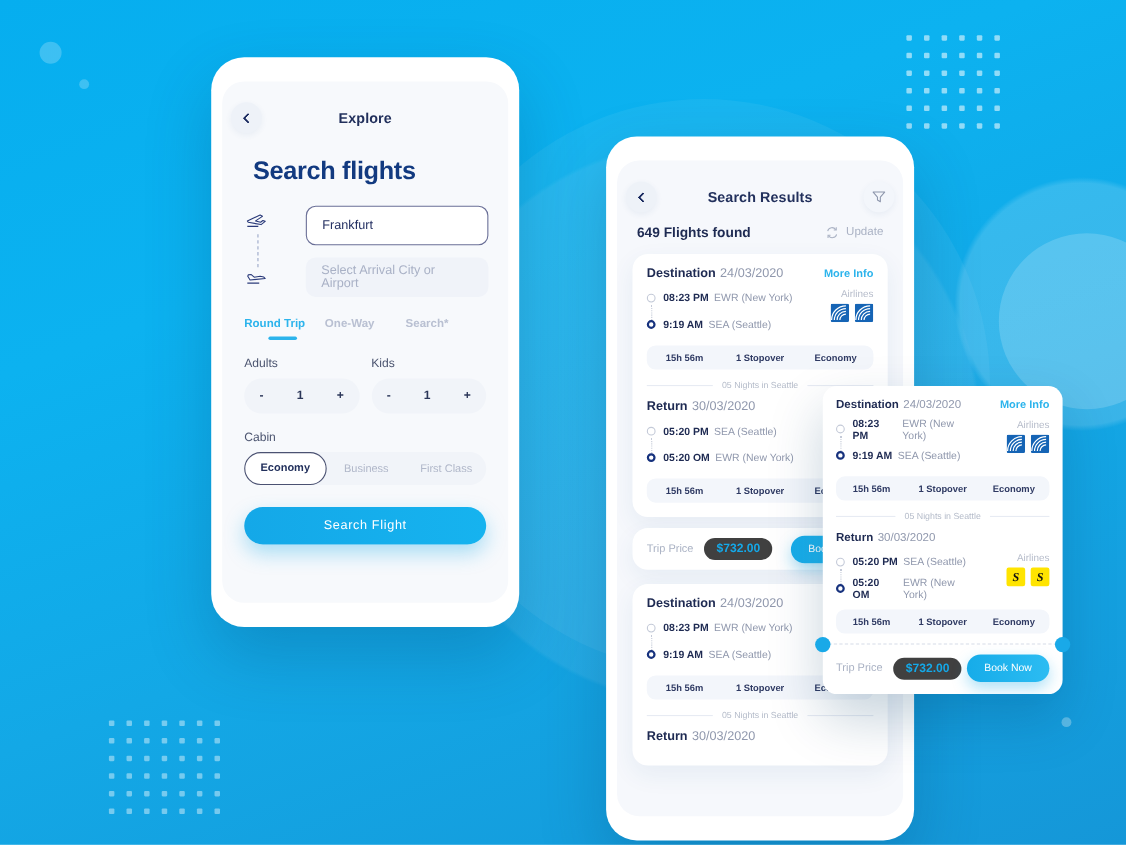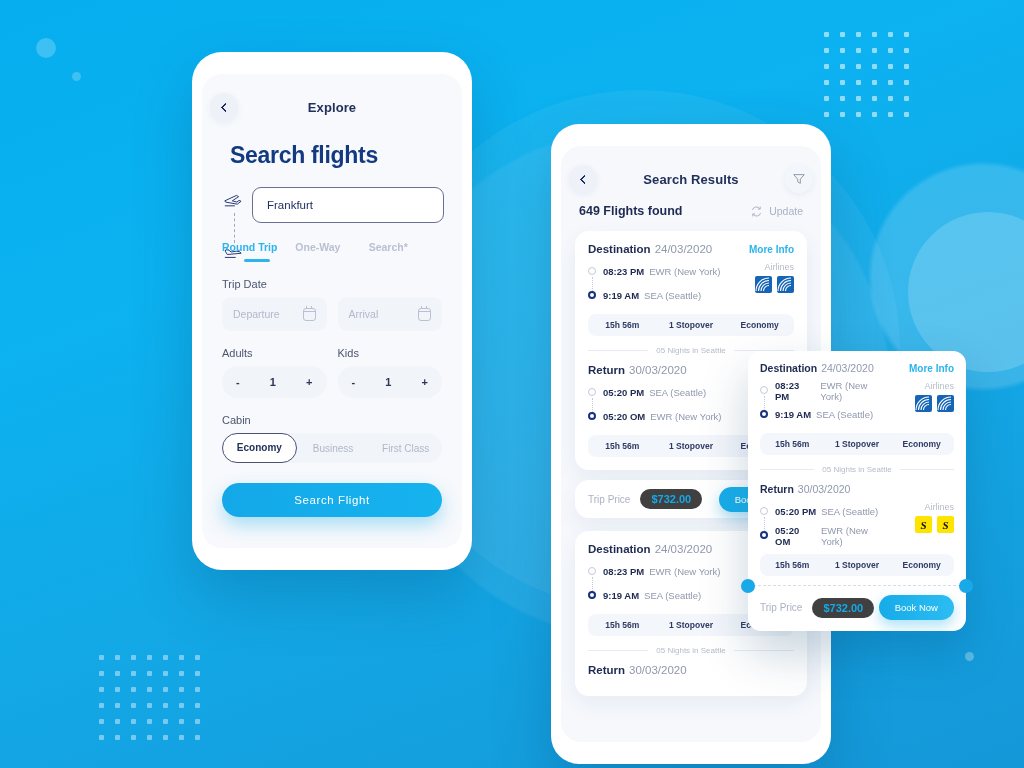--- a/index.html
+++ b/index.html
@@ -48,21 +48,21 @@
 
   
   .h1{font-size:23px;font-weight:bold;color:#123a80;margin:12px 0 0 28px;letter-spacing:-.3px;}
   .airportbox{margin:18px 18px 0 18px;position:relative;}
   .iconcol{position:absolute;left:4px;top:6px;width:22px;height:72px;}
   .plane-ico{width:20px;height:14px;display:block;}
   .dotline{position:absolute;left:10px;top:20px;width:0;height:30px;
            border-left:1px dashed #9aa7c8;}
   .fieldrow{margin-left:32px;}
   .infield{height:36px;border:1px solid #6a6f97;border-radius:9px;background:#fff;
-           display:flex;align-items:center;padding:0 14px;font-size:11.5px;color:#243062;}
+           display:flex;align-items:center;padding:0 14px;font-size:11.5px;color:#243062;margin-left:26px;}
   .infield.ghost{border:none;background:#f0f3f9;color:#a9b1c6;margin-top:11px;
                  box-shadow:inset 0 0 0 1px rgba(0,0,0,0);}
   .tabs{display:flex;margin:18px 20px 0 20px;position:relative;}
   .tab{flex:1;text-align:left;font-size:10.5px;color:#b9c0d2;font-weight:bold;padding-bottom:9px;}
   .tab.active{color:#2cb4ec;}
   .tabline{position:absolute;bottom:0;left:10%;width:26px;height:3px;border-radius:2px;background:#2cb4ec;}
   .sect{margin:16px 20px 0 20px;}
   .lbl{font-size:11px;color:#4c5570;margin-bottom:7px;}
   .daterow{display:flex;gap:11px;}
   .dateinp{flex:1;height:34px;background:#f1f4f9;border-radius:9px;display:flex;
@@ -254,43 +254,33 @@
       <div class="dotline"></div>
       <svg class="plane-ico" style="position:absolute;top:52px" viewBox="0 0 24 16">
         <path d="M2 5.5 L5 5 L8.5 8 L15 7 L19 7.8 L20.5 9.5 L4 11 L1.5 7 Z" fill="none" stroke="#2b3b7a" stroke-width="1.2" stroke-linejoin="round"></path>
         <line x1="1" y1="14.5" x2="14" y2="14.5" stroke="#2b3b7a" stroke-width="1.2"></line>
       </svg>
     </div>
     <div class="fieldrow">
       <div class="infield">
         <span>Frankfurt</span>
       </div>
+      <div class="infield ghost">
+        <span>Select Arrival City or Airport</span>
+      </div>
     </div>
   </div>
 
   <div class="tabs">
     <div class="tab active">Round Trip</div>
     <div class="tab">One-Way</div>
     <div class="tab">Search*</div>
     <div class="tabline"></div>
   </div>
 
-  <div class="sect">
-    <div class="lbl">Trip Date</div>
-    <div class="daterow">
-      <div class="dateinp">
-        <span>Departure</span>
-        <span class="cal"></span>
-      </div>
-      <div class="dateinp">
-        <span>Arrival</span>
-        <span class="cal"></span>
-      </div>
-    </div>
-  </div>
 
   <div class="sect">
     <div class="twocol" style="margin-bottom:7px">
       <div class="lbl" style="margin:0">Adults</div>
       <div class="lbl" style="margin:0">Kids</div>
     </div>
     <div class="twocol">
       <div class="stepper">
         <span>-</span>
         <span>1</span>

